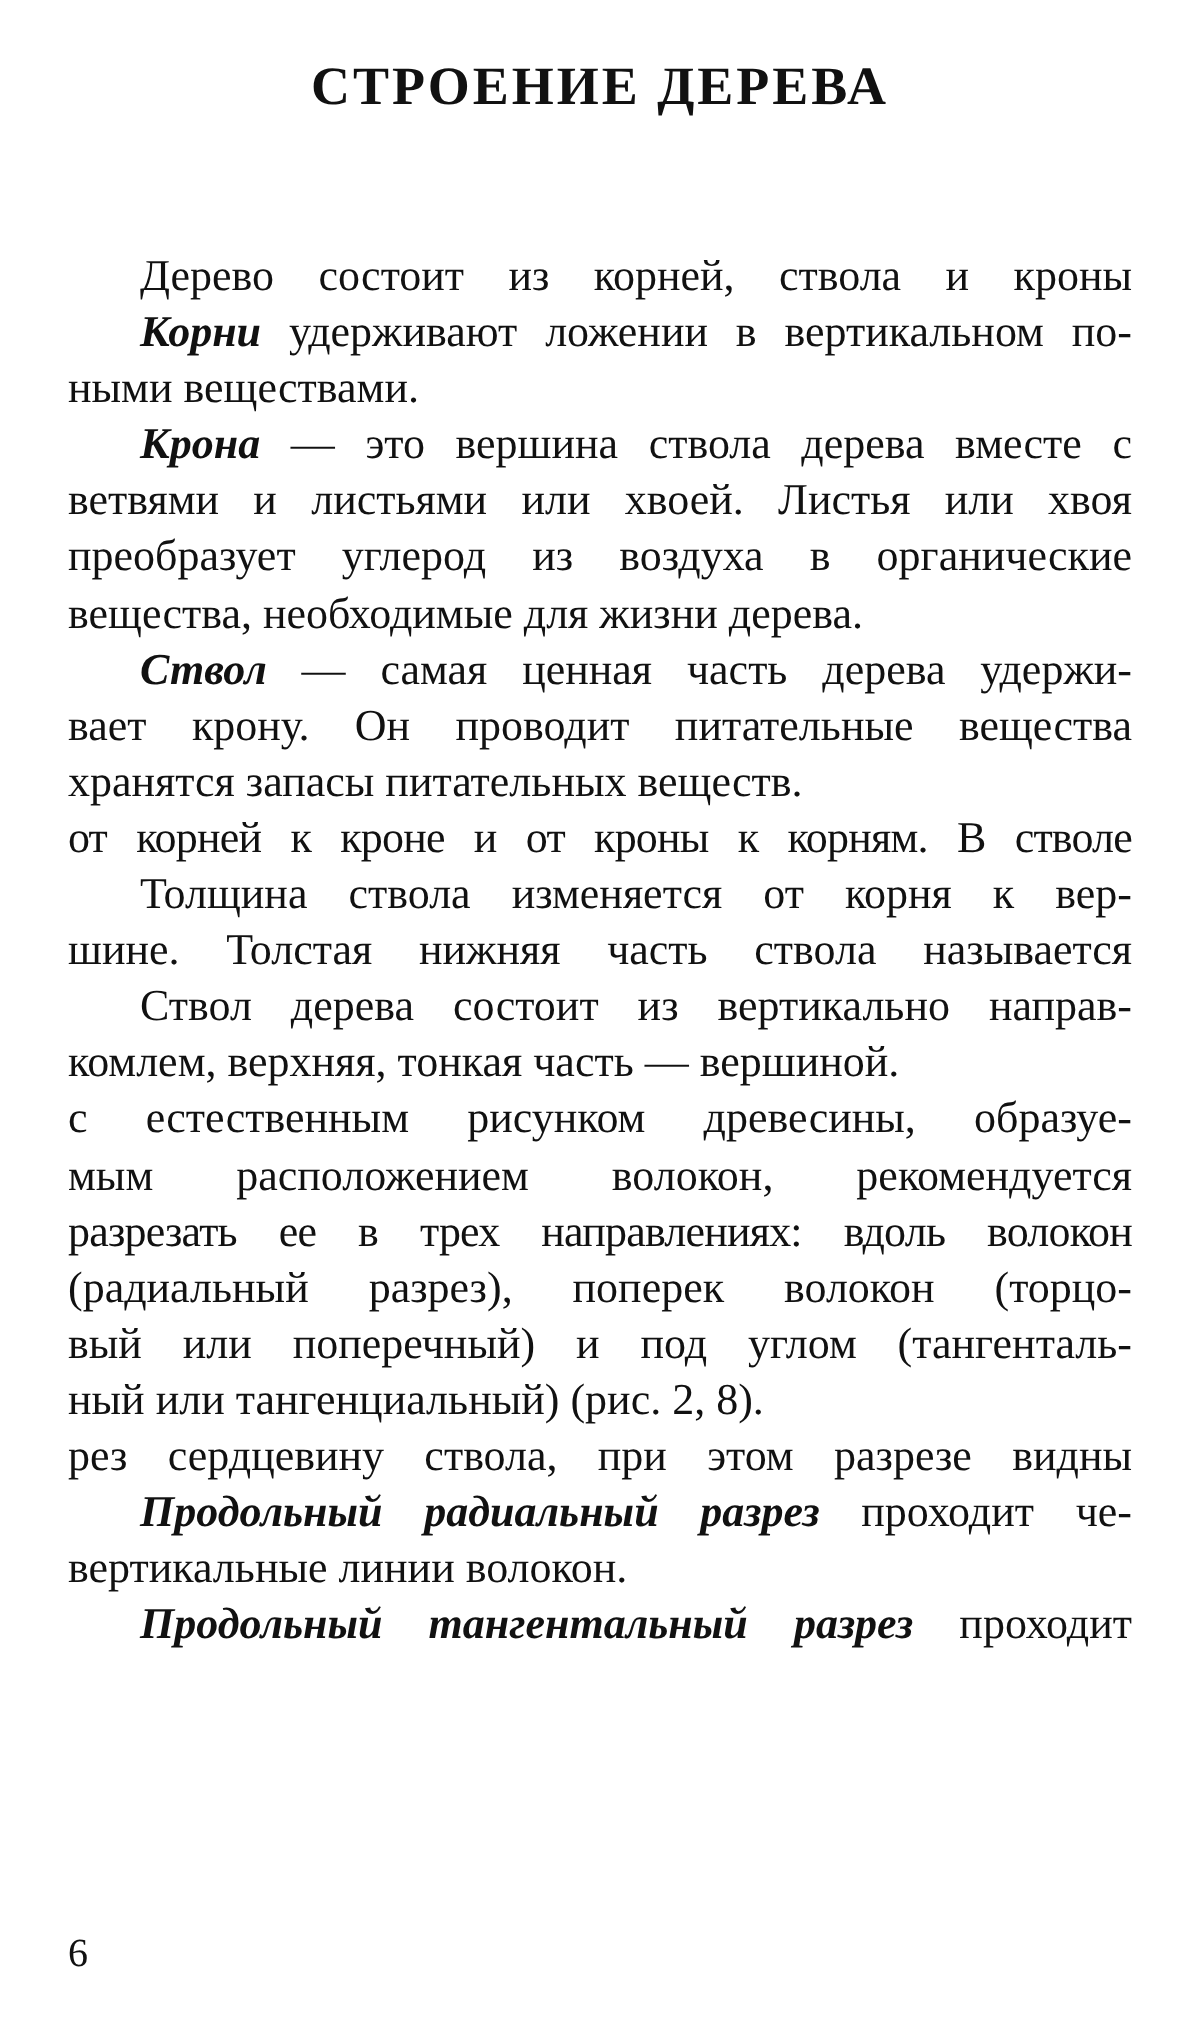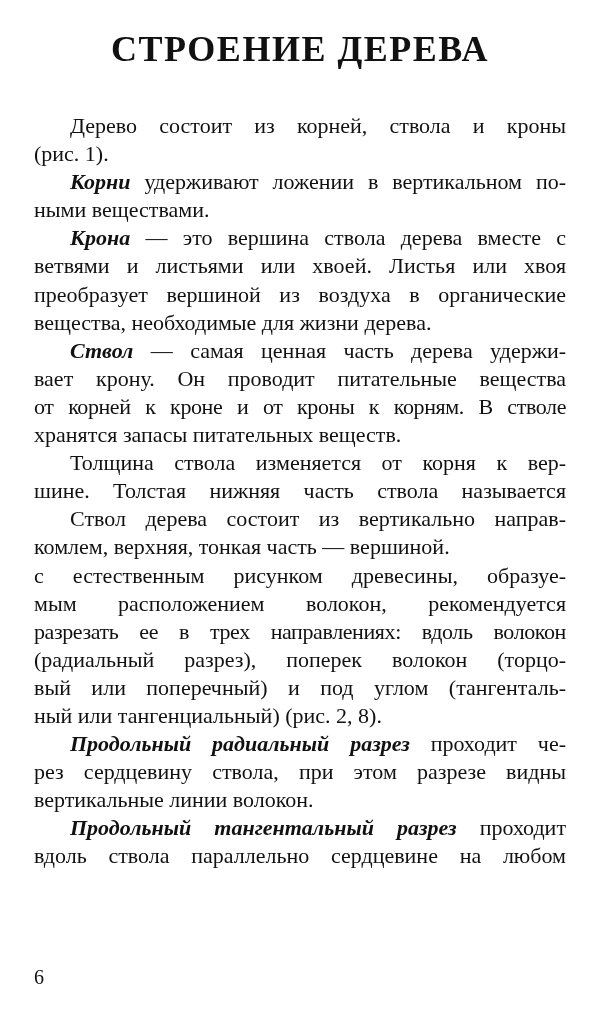--- a/index.html
+++ b/index.html
@@ -1,63 +1,61 @@
 <!DOCTYPE html>
 <html><head>
   <meta charset="utf-8">
   <style>
     html, body { margin: 0; padding: 0; background: #ffffff; }
     body { width: 600px; height: 1020px; position: relative; overflow: hidden;
            font-family: "Liberation Serif", "DejaVu Serif", serif; color: #111111; }
     .title { position: absolute; top: 28px; left: 0; width: 600px; text-align: center;
-             font-weight: bold; font-size: 36px; letter-spacing: 1.5px; }
-    .body { position: absolute; top: 112px; left: 34px; width: 532px; }
+             font-weight: bold; font-size: 27px; letter-spacing: 1.5px; }
+    .body { position: absolute; top: 124px; left: 34px; width: 532px; }
     .line { height: 28.1px; line-height: 28.1px; font-size: 22px; white-space: nowrap;
             text-align: justify; text-align-last: justify; overflow: hidden; }
     .line.last { text-align-last: left; }
     .line.indent { padding-left: 36px; }
     .line.tight { letter-spacing: -0.4px; }
     .term { font-weight: bold; font-style: italic; }
     .pagenum { position: absolute; top: 966px; left: 34px; font-size: 20px; }
   </style>
 </head>
 <body>
 
 <div class="title">СТРОЕНИЕ ДЕРЕВА</div>
 
 <div class="body">
   <div class="line indent"><span>Дерево состоит из корней, ствола и кроны</span></div>
-  <div class="line last"><span>(рис. 1).</span></div>
 
   <div class="line indent"><span class="term">Корни</span><span> удерживают ложении в вертикальном по-</span></div>
   <div class="line last"><span>ными веществами.</span></div>
 
   <div class="line indent"><span class="term">Крона</span><span> — это вершина ствола дерева вместе с</span></div>
   <div class="line"><span>ветвями и листьями или хвоей. Листья или хвоя</span></div>
-  <div class="line"><span>преобразует вершиной из воздуха в органические</span></div>
+  <div class="line"><span>преобразует углерод из воздуха в органические</span></div>
   <div class="line last"><span>вещества, необходимые для жизни дерева.</span></div>
 
   <div class="line indent"><span class="term">Ствол</span><span> — самая ценная часть дерева удержи-</span></div>
   <div class="line"><span>вает крону. Он проводит питательные вещества</span></div>
+  <div class="line last"><span>хранятся запасы питательных веществ.</span></div>
   <div class="line tight"><span>от корней к кроне и от кроны к корням. В стволе</span></div>
-  <div class="line last"><span>хранятся запасы питательных веществ.</span></div>
 
   <div class="line indent"><span>Толщина ствола изменяется от корня к вер-</span></div>
   <div class="line"><span>шине. Толстая нижняя часть ствола называется</span></div>
   <div class="line indent"><span>Ствол дерева состоит из вертикально направ-</span></div>
 
   <div class="line last"><span>комлем, верхняя, тонкая часть — вершиной.</span></div>
   <div class="line"><span>с естественным рисунком древесины, образуе-</span></div>
   <div class="line"><span>мым расположением волокон, рекомендуется</span></div>
   <div class="line tight"><span>разрезать ее в трех направлениях: вдоль волокон</span></div>
   <div class="line"><span>(радиальный разрез), поперек волокон (торцо-</span></div>
   <div class="line"><span>вый или поперечный) и под углом (тангенталь-</span></div>
   <div class="line last"><span>ный или тангенциальный) (рис. 2, 8).</span></div>
 
+  <div class="line"><span>рез сердцевину ствола, при этом разрезе видны</span></div>
   <div class="line indent"><span class="term">Продольный радиальный разрез</span><span> проходит че-</span></div>
-  <div class="line"><span>рез сердцевину ствола, при этом разрезе видны</span></div>
   <div class="line last"><span>вертикальные линии волокон.</span></div>
 
   <div class="line indent"><span class="term">Продольный тангентальный разрез</span><span> проходит</span></div>
-  <div class="line"><span>вдоль ствола параллельно сердцевине на любом</span></div>
 </div>
 
 <div class="pagenum">6</div>
 
 </body></html>

